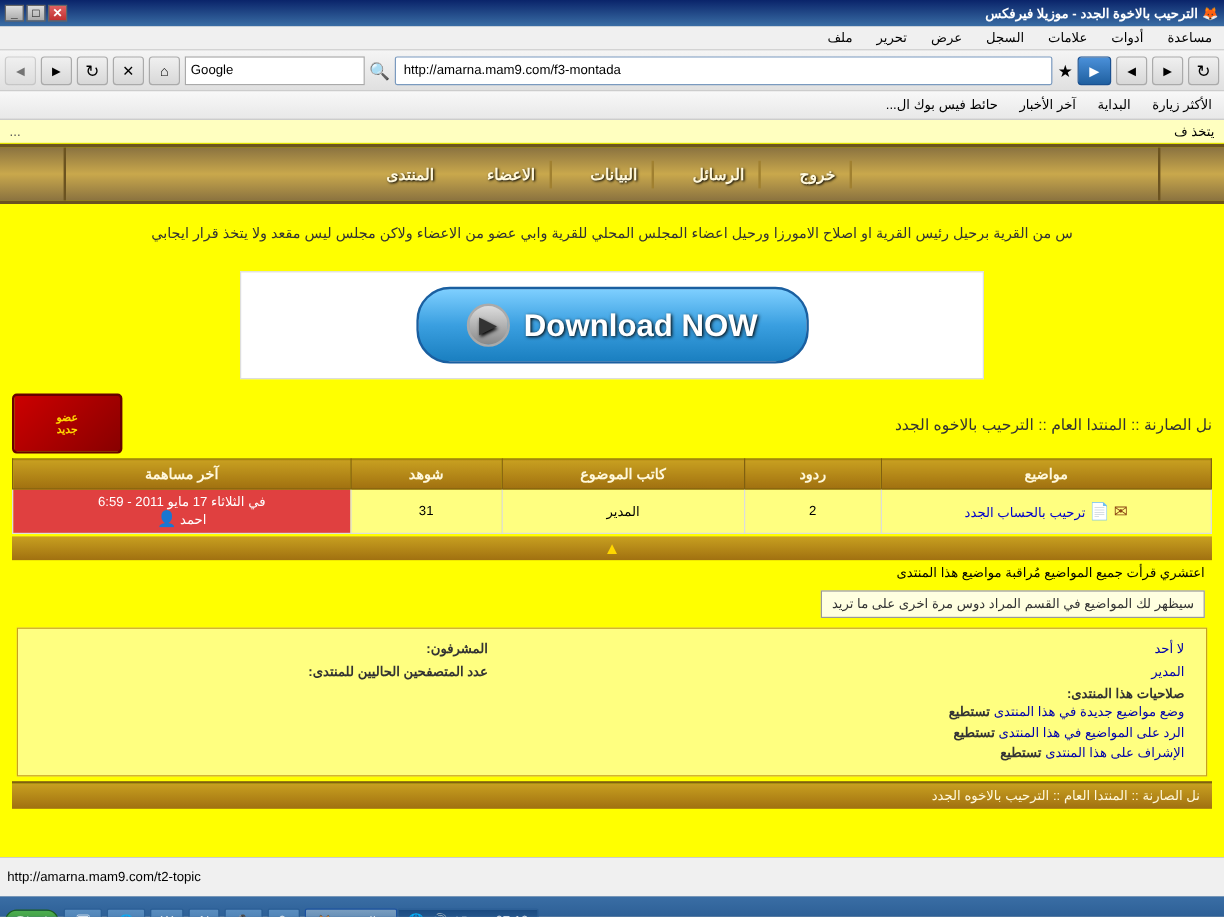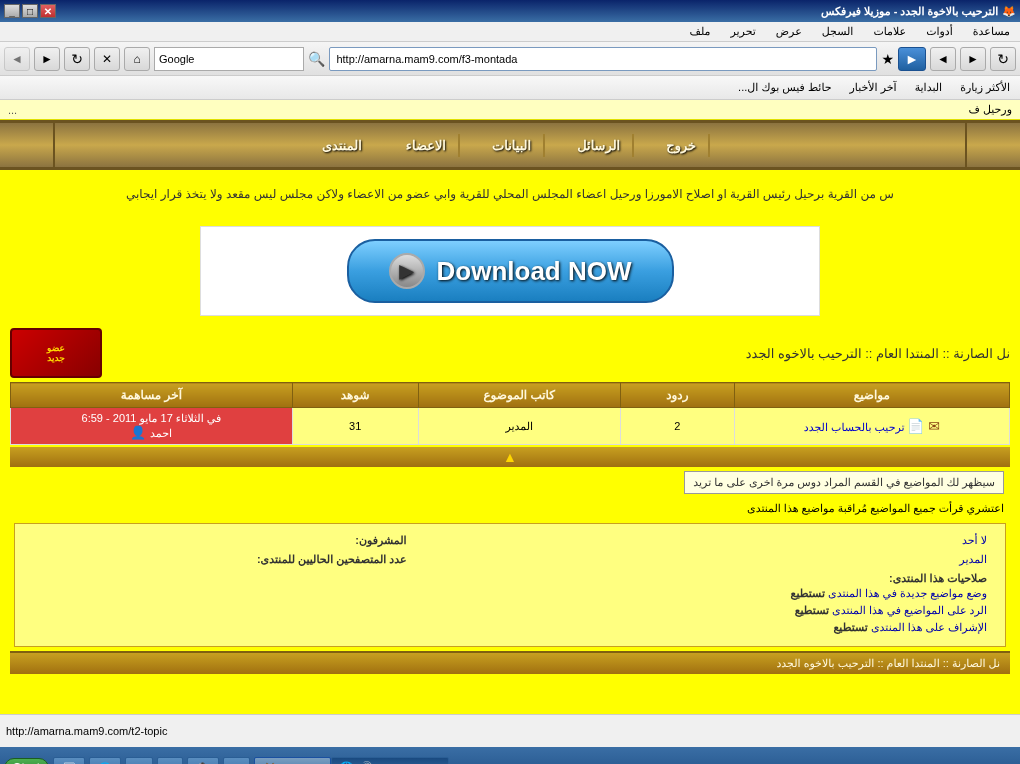--- a/index.html
+++ b/index.html
@@ -375,21 +375,21 @@
 </div>
 
 <div class="bookmarks-bar">
   <span class="bookmark-item">الأكثر زيارة</span>
   <span class="bookmark-item">البداية</span>
   <span class="bookmark-item">آخر الأخبار</span>
   <span class="bookmark-item">حائط فيس بوك ال...</span>
 </div>
 
 <div class="info-bar">
-  <span>ورحيل ف</span>
+  <span>يتخذ ف</span>
   <span style="color:#555; font-size:11px;">...</span>
 </div>
 
 <div class="content-wrapper">
   <div class="scrollable-content">
     <div style="background:#ffff00; min-height:600px; position:relative;">
 
       <div class="forum-nav-bar">
         <div style="position:absolute; left:0; top:0; bottom:0; width:55px; background:linear-gradient(to bottom,#8B7340,#c9a84c,#8B7340); border-right:2px solid #6B5320;"></div>
         <div style="position:absolute; right:0; top:0; bottom:0; width:55px; background:linear-gradient(to bottom,#8B7340,#c9a84c,#8B7340); border-left:2px solid #6B5320;"></div>
@@ -446,28 +446,28 @@
                 <span>احمد <span style="font-size:13px;">👤</span></span>
               </td>
             </tr>
           </tbody>
         </table>
 
         <div style="background:linear-gradient(to bottom,#c8a020,#a07010); height:20px; display:flex; align-items:center; justify-content:center; margin-top:2px;">
           <span style="color:gold; font-size:14px;">▲</span>
         </div>
 
+        <div style="background:#ffff00; padding:4px 6px; direction:rtl; font-size:11px;">
+          <span>اعتشري قرأت جميع المواضيع مُراقبة مواضيع هذا المنتدى</span>
+        </div>
+
         <div style="position:relative; background:#ffff00; padding:4px 6px; direction:rtl;">
           <div class="mouseover-tooltip">
             <span>سيظهر لك المواضيع في القسم المراد دوس مرة اخرى على ما تريد</span>
           </div>
-        </div>
-
-        <div style="background:#ffff00; padding:4px 6px; direction:rtl; font-size:11px;">
-          <span>اعتشري قرأت جميع المواضيع مُراقبة مواضيع هذا المنتدى</span>
         </div>
 
         <div class="permissions-section">
           <table class="stats-table">
             <tbody>
                 <tr>
               <td class="perm-value" style="width:60%; direction:rtl;">لا أحد</td>
               <td class="perm-label">المشرفون:</td>
             </tr>
             <tr>

